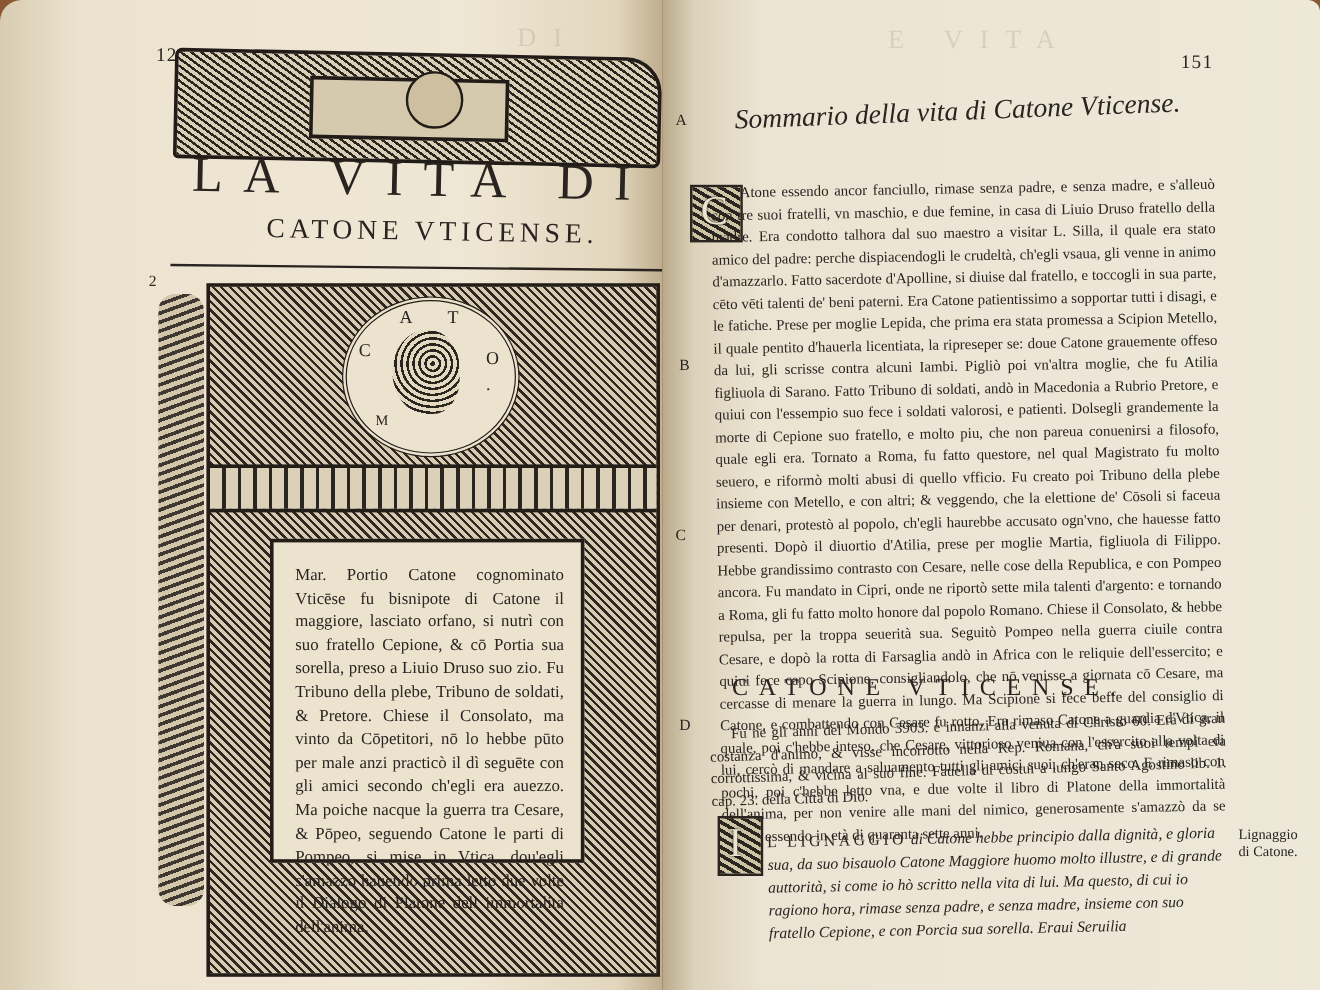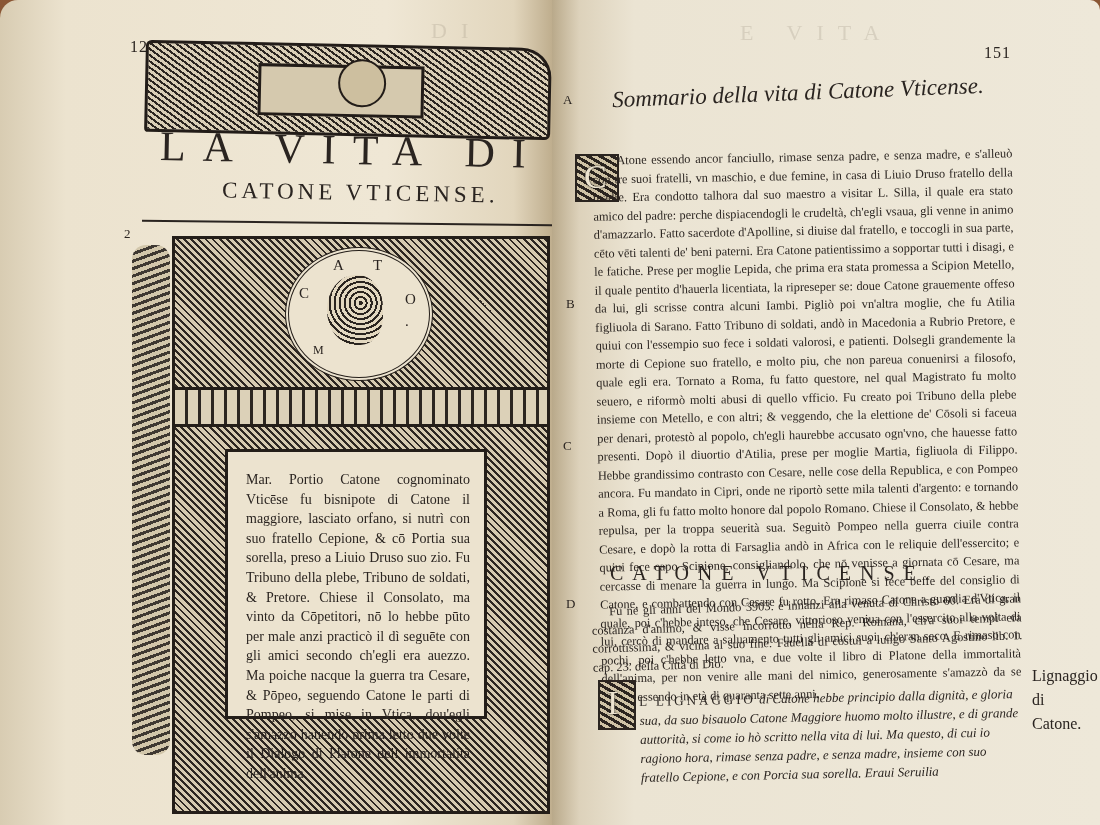--- a/index.html
+++ b/index.html
@@ -30,21 +30,21 @@
   .med-letter{position:absolute;font-size:15px;}
   .textbox{position:absolute;left:50px;top:210px;width:262px;height:270px;background:#ece3cf;border:3px solid #241e19;box-sizing:border-box;padding:18px 14px 10px 18px;}
   .textbox p{margin:0;font-size:14px;line-height:19.6px;text-align:justify;}
   
   .sum-title{position:absolute;left:612px;top:80px;font-size:23px;font-style:italic;white-space:nowrap;transform:rotate(-2.2deg);}
   .body-text{position:absolute;left:597px;width:420px;font-size:12.4px;line-height:18.5px;text-align:justify;}
   .dropcap{position:absolute;width:40px;height:44px;background:repeating-linear-gradient(30deg,#2b2520 0 3px,#cfc3a6 3px 6px);border:2px solid #2b2520;}
   .dropcap span{position:absolute;left:7px;top:2px;font-size:34px;color:#ece3cf;text-shadow:0 0 2px #000;}
   .sec-title{position:absolute;left:610px;top:562px;font-size:20px;letter-spacing:9px;white-space:nowrap;}
   .italic-text{position:absolute;left:640px;top:688px;width:380px;font-size:13px;line-height:19px;font-style:italic;transform:rotate(-1.2deg);}
-  .lig-note{position:absolute;left:1032px;top:664px;font-size:16px;line-height:24px;width:60px;}
+  .lig-note{position:absolute;left:1032px;top:688px;font-size:12px;line-height:14px;width:60px;}
 </style>
 </head>
 <body>
 
 <div class="table-bg"></div>
 
 <div class="page page-left">
   <div class="ghost" style="left:360px;top:18px;">DI FOCIONE</div>
   <div class="pagenum" style="left:130px;top:38px;">124</div>
   <div class="headband">

